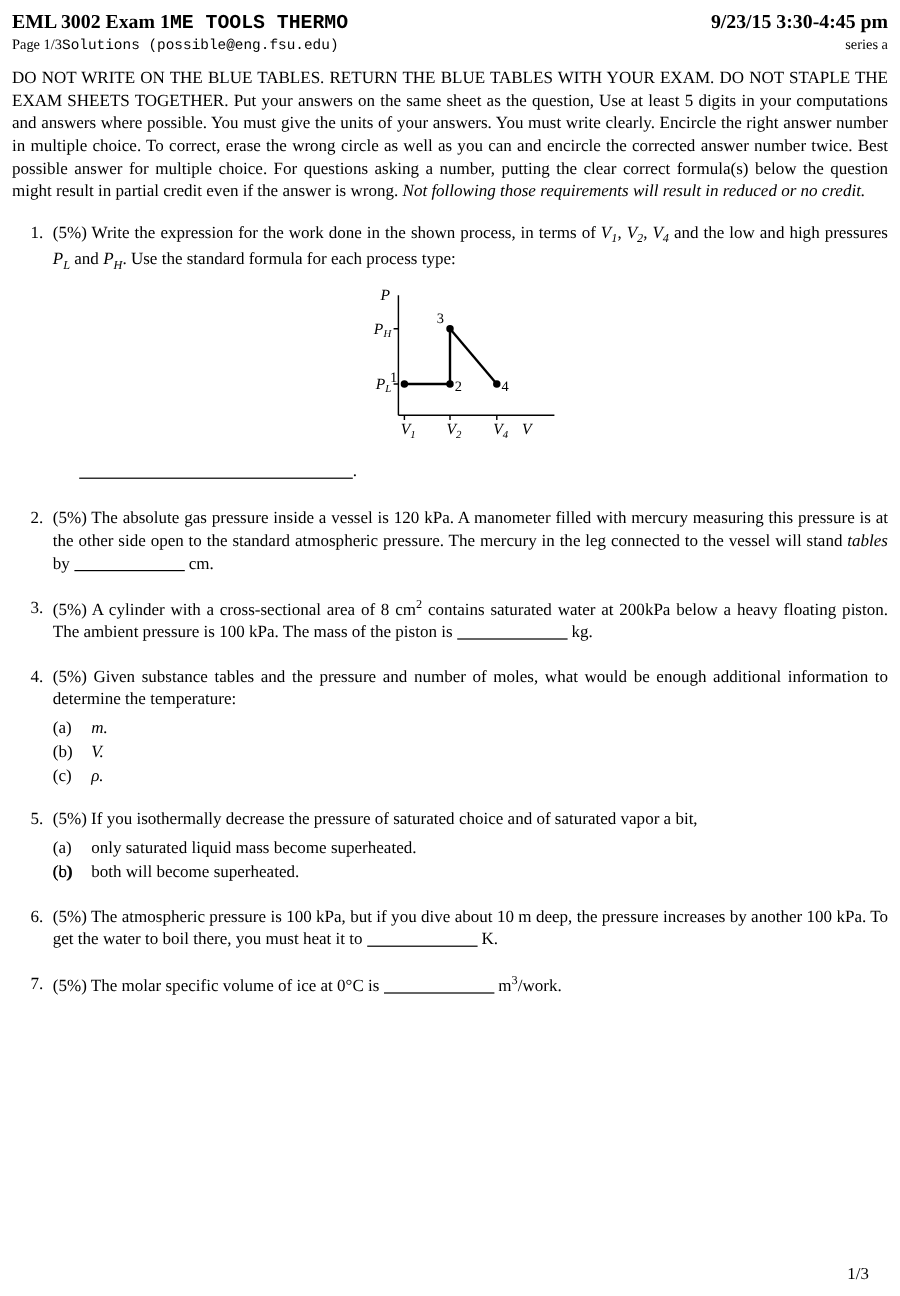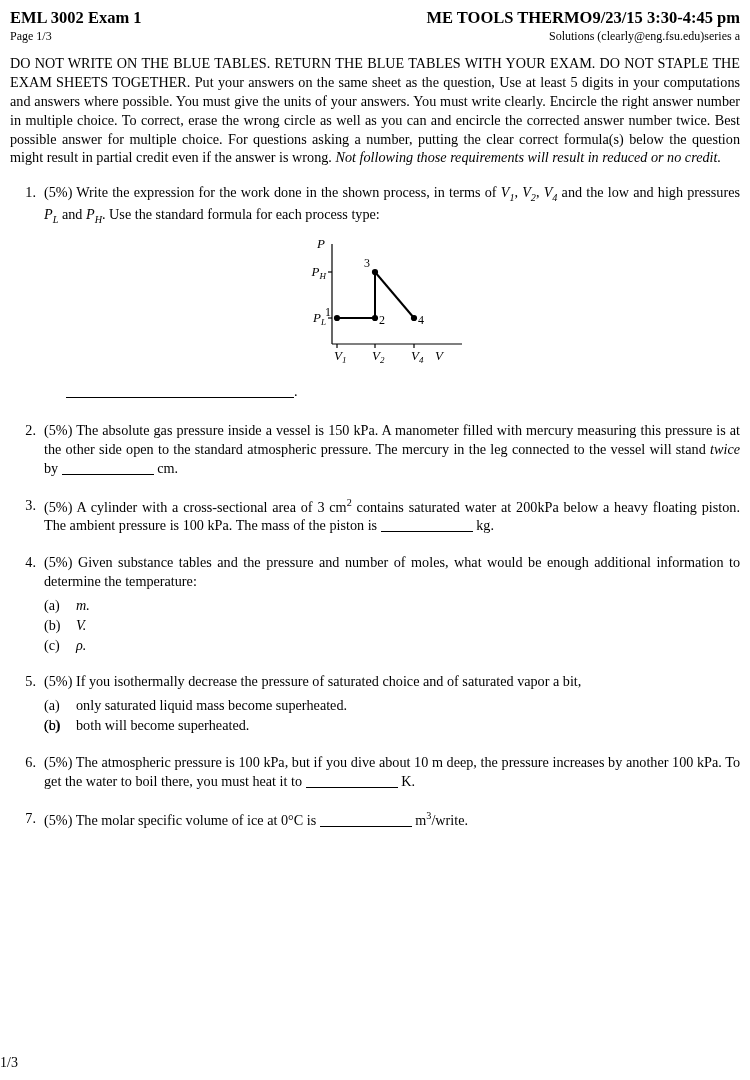--- a/index.html
+++ b/index.html
@@ -30,21 +30,22 @@
     width: 100%;
   }
   .hdr-row1 {
     font-weight: bold;
     font-size: 16.5px;
     margin-bottom: 1px;
   }
   .hdr-left { flex: 0 0 auto; }
   .hdr-center {
     flex: 1 1 auto;
-    text-align: right;
+    text-align: left;
+    font-family: Liberation Mono, monospace;
   }
   .hdr-right { flex: 0 0 auto; text-align: center; }
   .hdr-row2 {
     font-size: 12px;
     margin-bottom: 9px;
   }
 
   
   .instructions {
     text-align: justify;
@@ -115,40 +116,40 @@
     justify-content: center;
   }
   .blank-line-row {
     margin: 16px 0 0 22px;
   }
 
   
   .footer {
     position: absolute;
     bottom: 8px;
-    left: 0;
+    left: 18px;
     width: 706px;
-    text-align: left;
+    text-align: right;
     font-size: 14px;
   }
 </style>
 </head>
 <body>
 
 <div class="page">
 
   <div class="hdr-row hdr-row1">
     <div class="hdr-left">EML 3002 Exam 1</div>
     <div class="hdr-center">ME TOOLS THERMO</div>
     <div class="hdr-right">9/23/15 3:30-4:45 pm</div>
   </div>
 
   <div class="hdr-row hdr-row2">
     <div class="hdr-left">Page 1/3</div>
-    <div class="hdr-center">Solutions (clearly@eng.fsu.edu)</div>
+    <div class="hdr-center">Solutions (possible@eng.fsu.edu)</div>
     <div class="hdr-right">series a</div>
   </div>
 
   <div class="instructions"><span>DO NOT WRITE ON THE BLUE TABLES. RETURN THE BLUE TABLES WITH YOUR EXAM. DO NOT STAPLE THE EXAM SHEETS TOGETHER. Put your answers on the same sheet as the question, Use at least 5 digits in your computations and answers where possible. You must give the units of your answers. You must write clearly. Encircle the right answer number in multiple choice. To correct, erase the wrong circle as well as you can and encircle the corrected answer number twice. Best possible answer for multiple choice. For questions asking a number, putting the clear correct formula(s) below the question might result in partial credit even if the answer is wrong. </span><span class="ital">Not following those requirements will result in reduced or no credit.</span></div>
 
   <ol class="qlist">
 
     <li>
       <span class="qnum">1.</span>
       <span>(5%)</span>
@@ -189,27 +190,27 @@
           <text x="163" y="124" font-family="Liberation Serif, serif" font-size="13" font-style="italic">V</text>
         </svg>
       </div>
 
       <div class="blank-line-row"><span class="blank-long"></span>.</div>
     </li>
 
     <li style="margin-top:20px;">
       <span class="qnum">2.</span>
       <span>(5%)</span>
-      <span>The absolute gas pressure inside a vessel is 150 kPa. A manometer filled with mercury measuring this pressure is at the other side open to the standard atmospheric pressure. The mercury in the leg connected to the vessel will stand </span><span class="it">twice</span><span> by</span> <span class="blank"></span> <span>cm.</span>
+      <span>The absolute gas pressure inside a vessel is 120 kPa. A manometer filled with mercury measuring this pressure is at the other side open to the standard atmospheric pressure. The mercury in the leg connected to the vessel will stand </span><span class="it">tables</span><span> by</span> <span class="blank"></span> <span>cm.</span>
     </li>
 
     <li style="margin-top:18px;">
       <span class="qnum">3.</span>
       <span>(5%)</span>
-      <span>A cylinder with a cross-sectional area of 3 cm</span><sup>2</sup><span> contains saturated water at 200kPa below a heavy floating piston. The ambient pressure is 100 kPa. The mass of the piston is</span> <span class="blank"></span> <span>kg.</span>
+      <span>A cylinder with a cross-sectional area of 8 cm</span><sup>2</sup><span> contains saturated water at 200kPa below a heavy floating piston. The ambient pressure is 100 kPa. The mass of the piston is</span> <span class="blank"></span> <span>kg.</span>
     </li>
 
     <li style="margin-top:18px;">
       <span class="qnum">4.</span>
       <span>(5%)</span>
       <span>Given substance tables and the pressure and number of moles, what would be enough additional information to determine the temperature:</span>
       <ul class="sub">
         <li><span class="slabel">(a)</span><span class="it">m.</span></li>
         <li><span class="slabel">(b)</span><span class="it">V.</span></li>
         <li><span class="slabel">(c)</span><span class="it">ρ.</span></li>
@@ -229,19 +230,19 @@
 
     <li style="margin-top:18px;">
       <span class="qnum">6.</span>
       <span>(5%)</span>
       <span>The atmospheric pressure is 100 kPa, but if you dive about 10 m deep, the pressure increases by another 100 kPa. To get the water to boil there, you must heat it to</span> <span class="blank"></span> <span>K.</span>
     </li>
 
     <li style="margin-top:18px;">
       <span class="qnum">7.</span>
       <span>(5%)</span>
-      <span>The molar specific volume of ice at 0°C is</span> <span class="blank"></span> <span>m</span><sup>3</sup><span>/write.</span>
+      <span>The molar specific volume of ice at 0°C is</span> <span class="blank"></span> <span>m</span><sup>3</sup><span>/work.</span>
     </li>
 
   </ol>
 </div>
 
 <div class="footer">1/3</div>
 
 </body></html>

